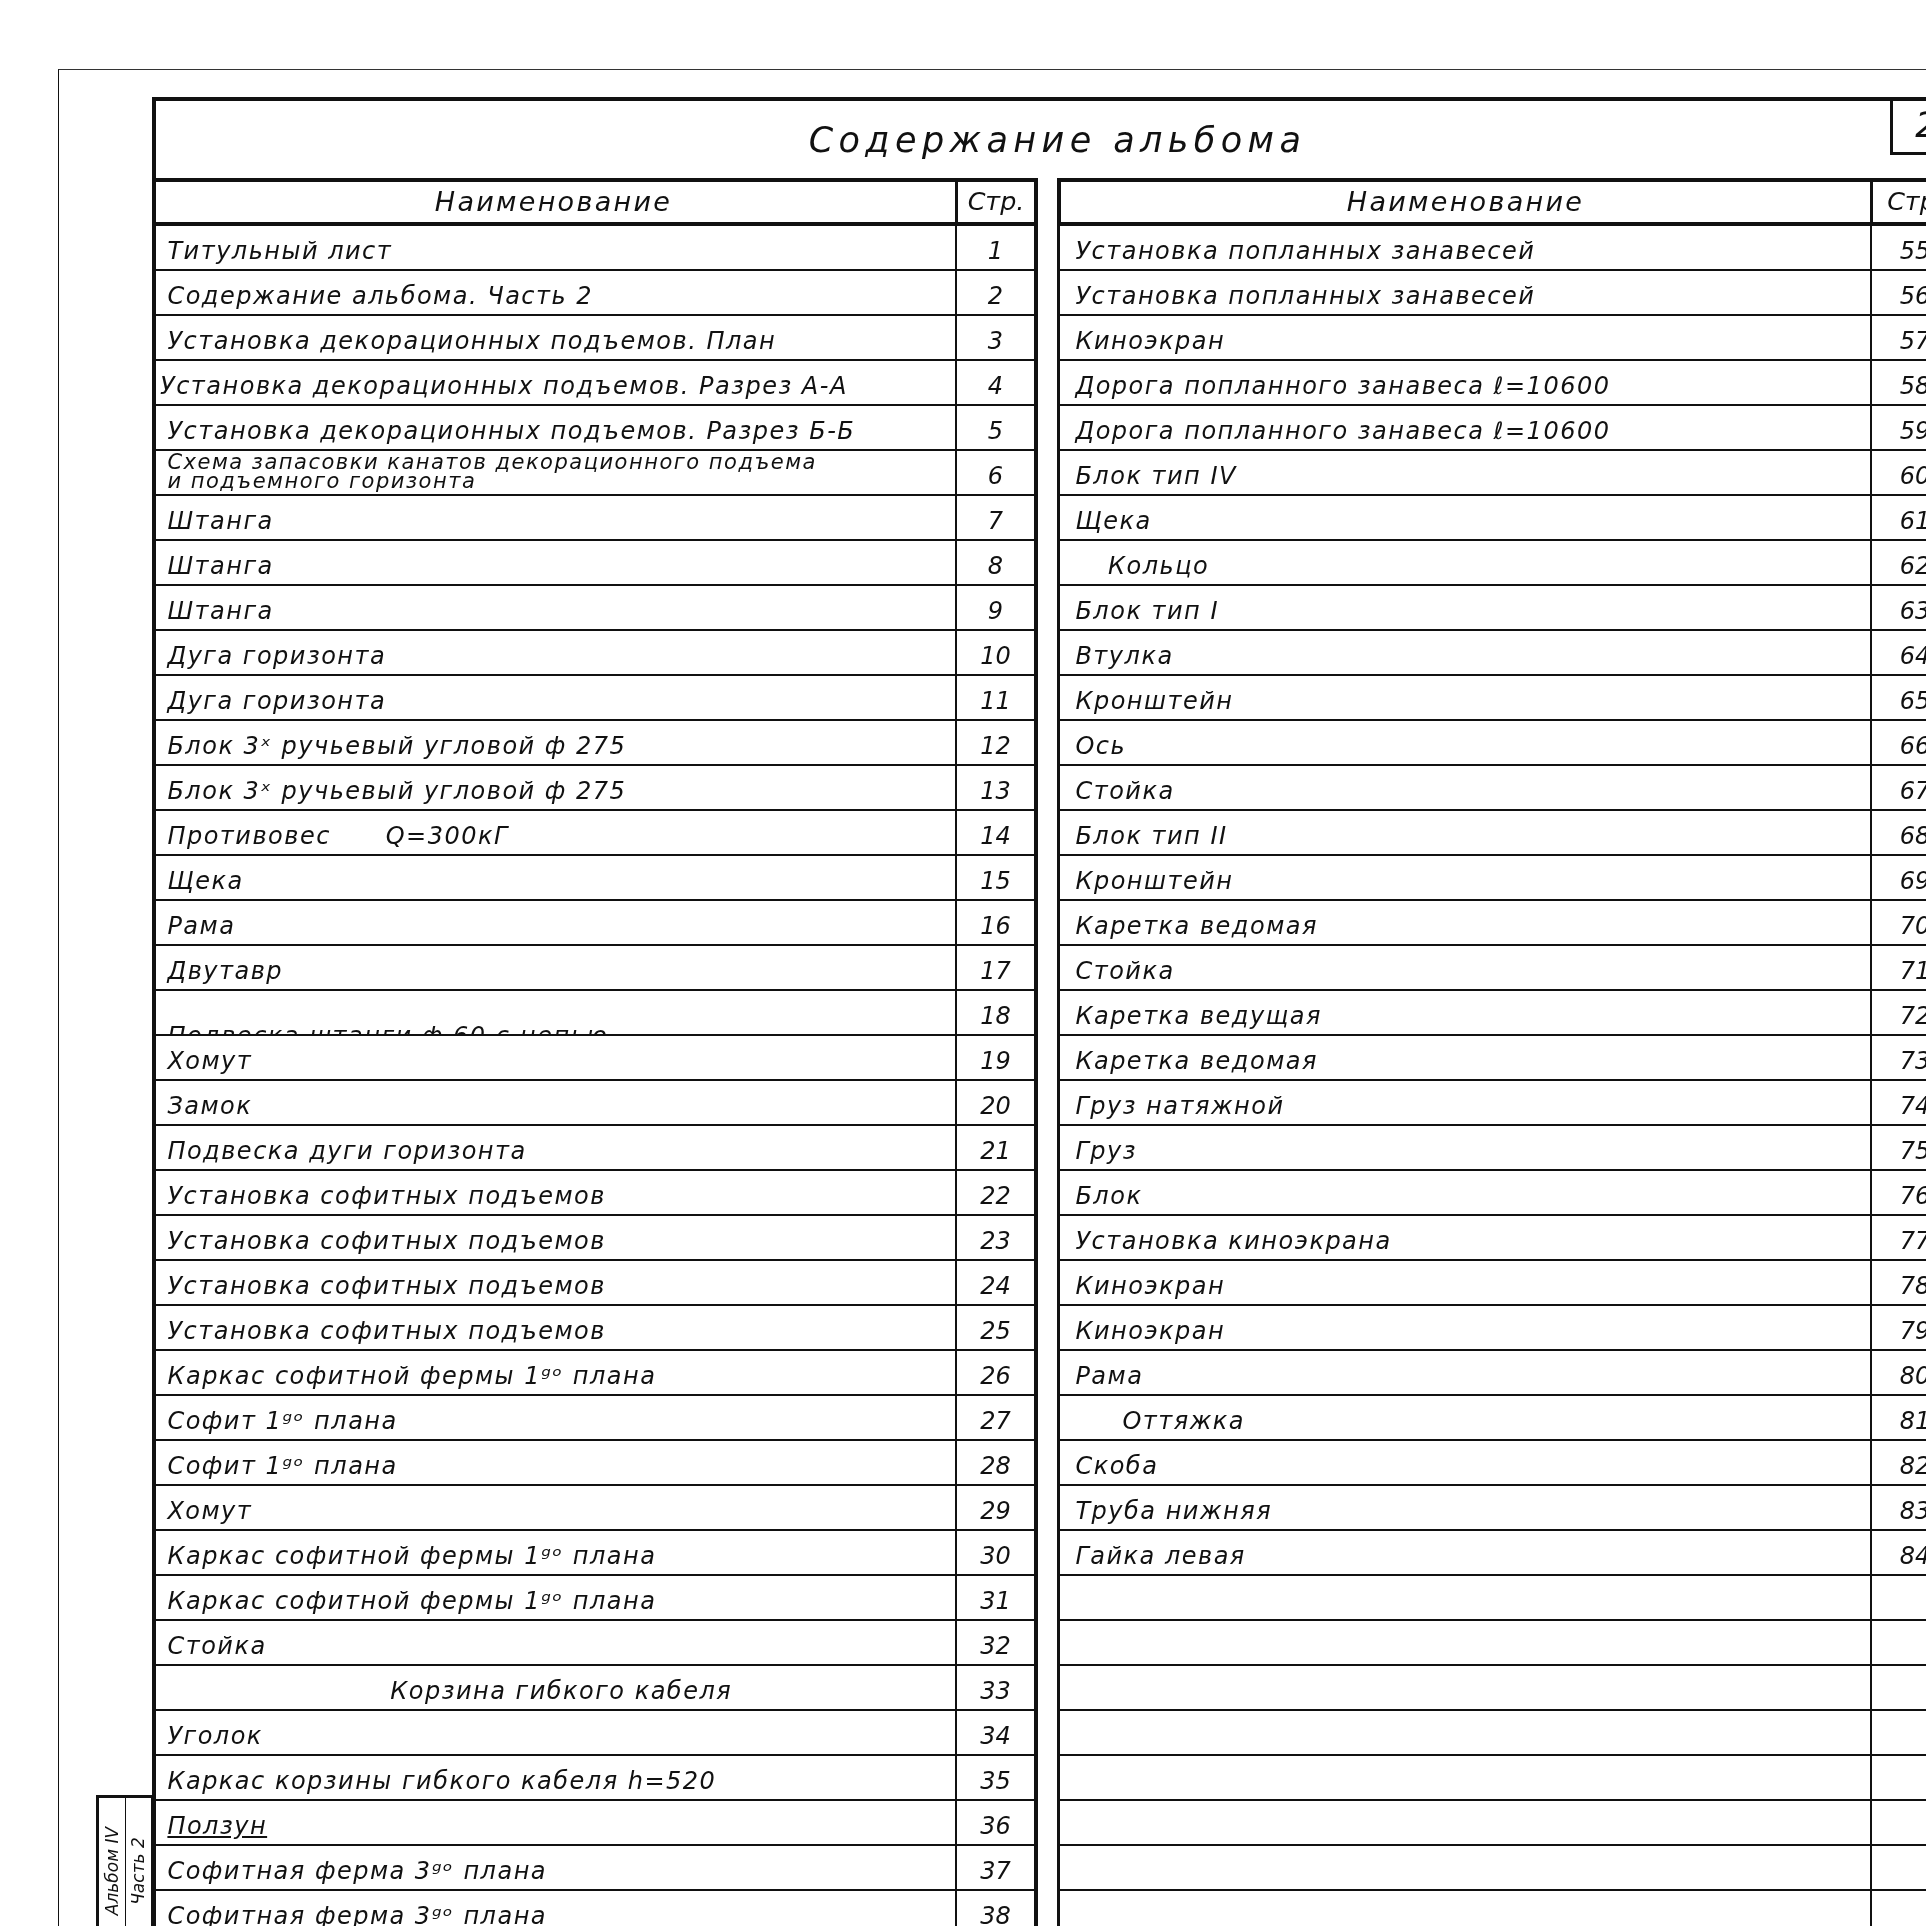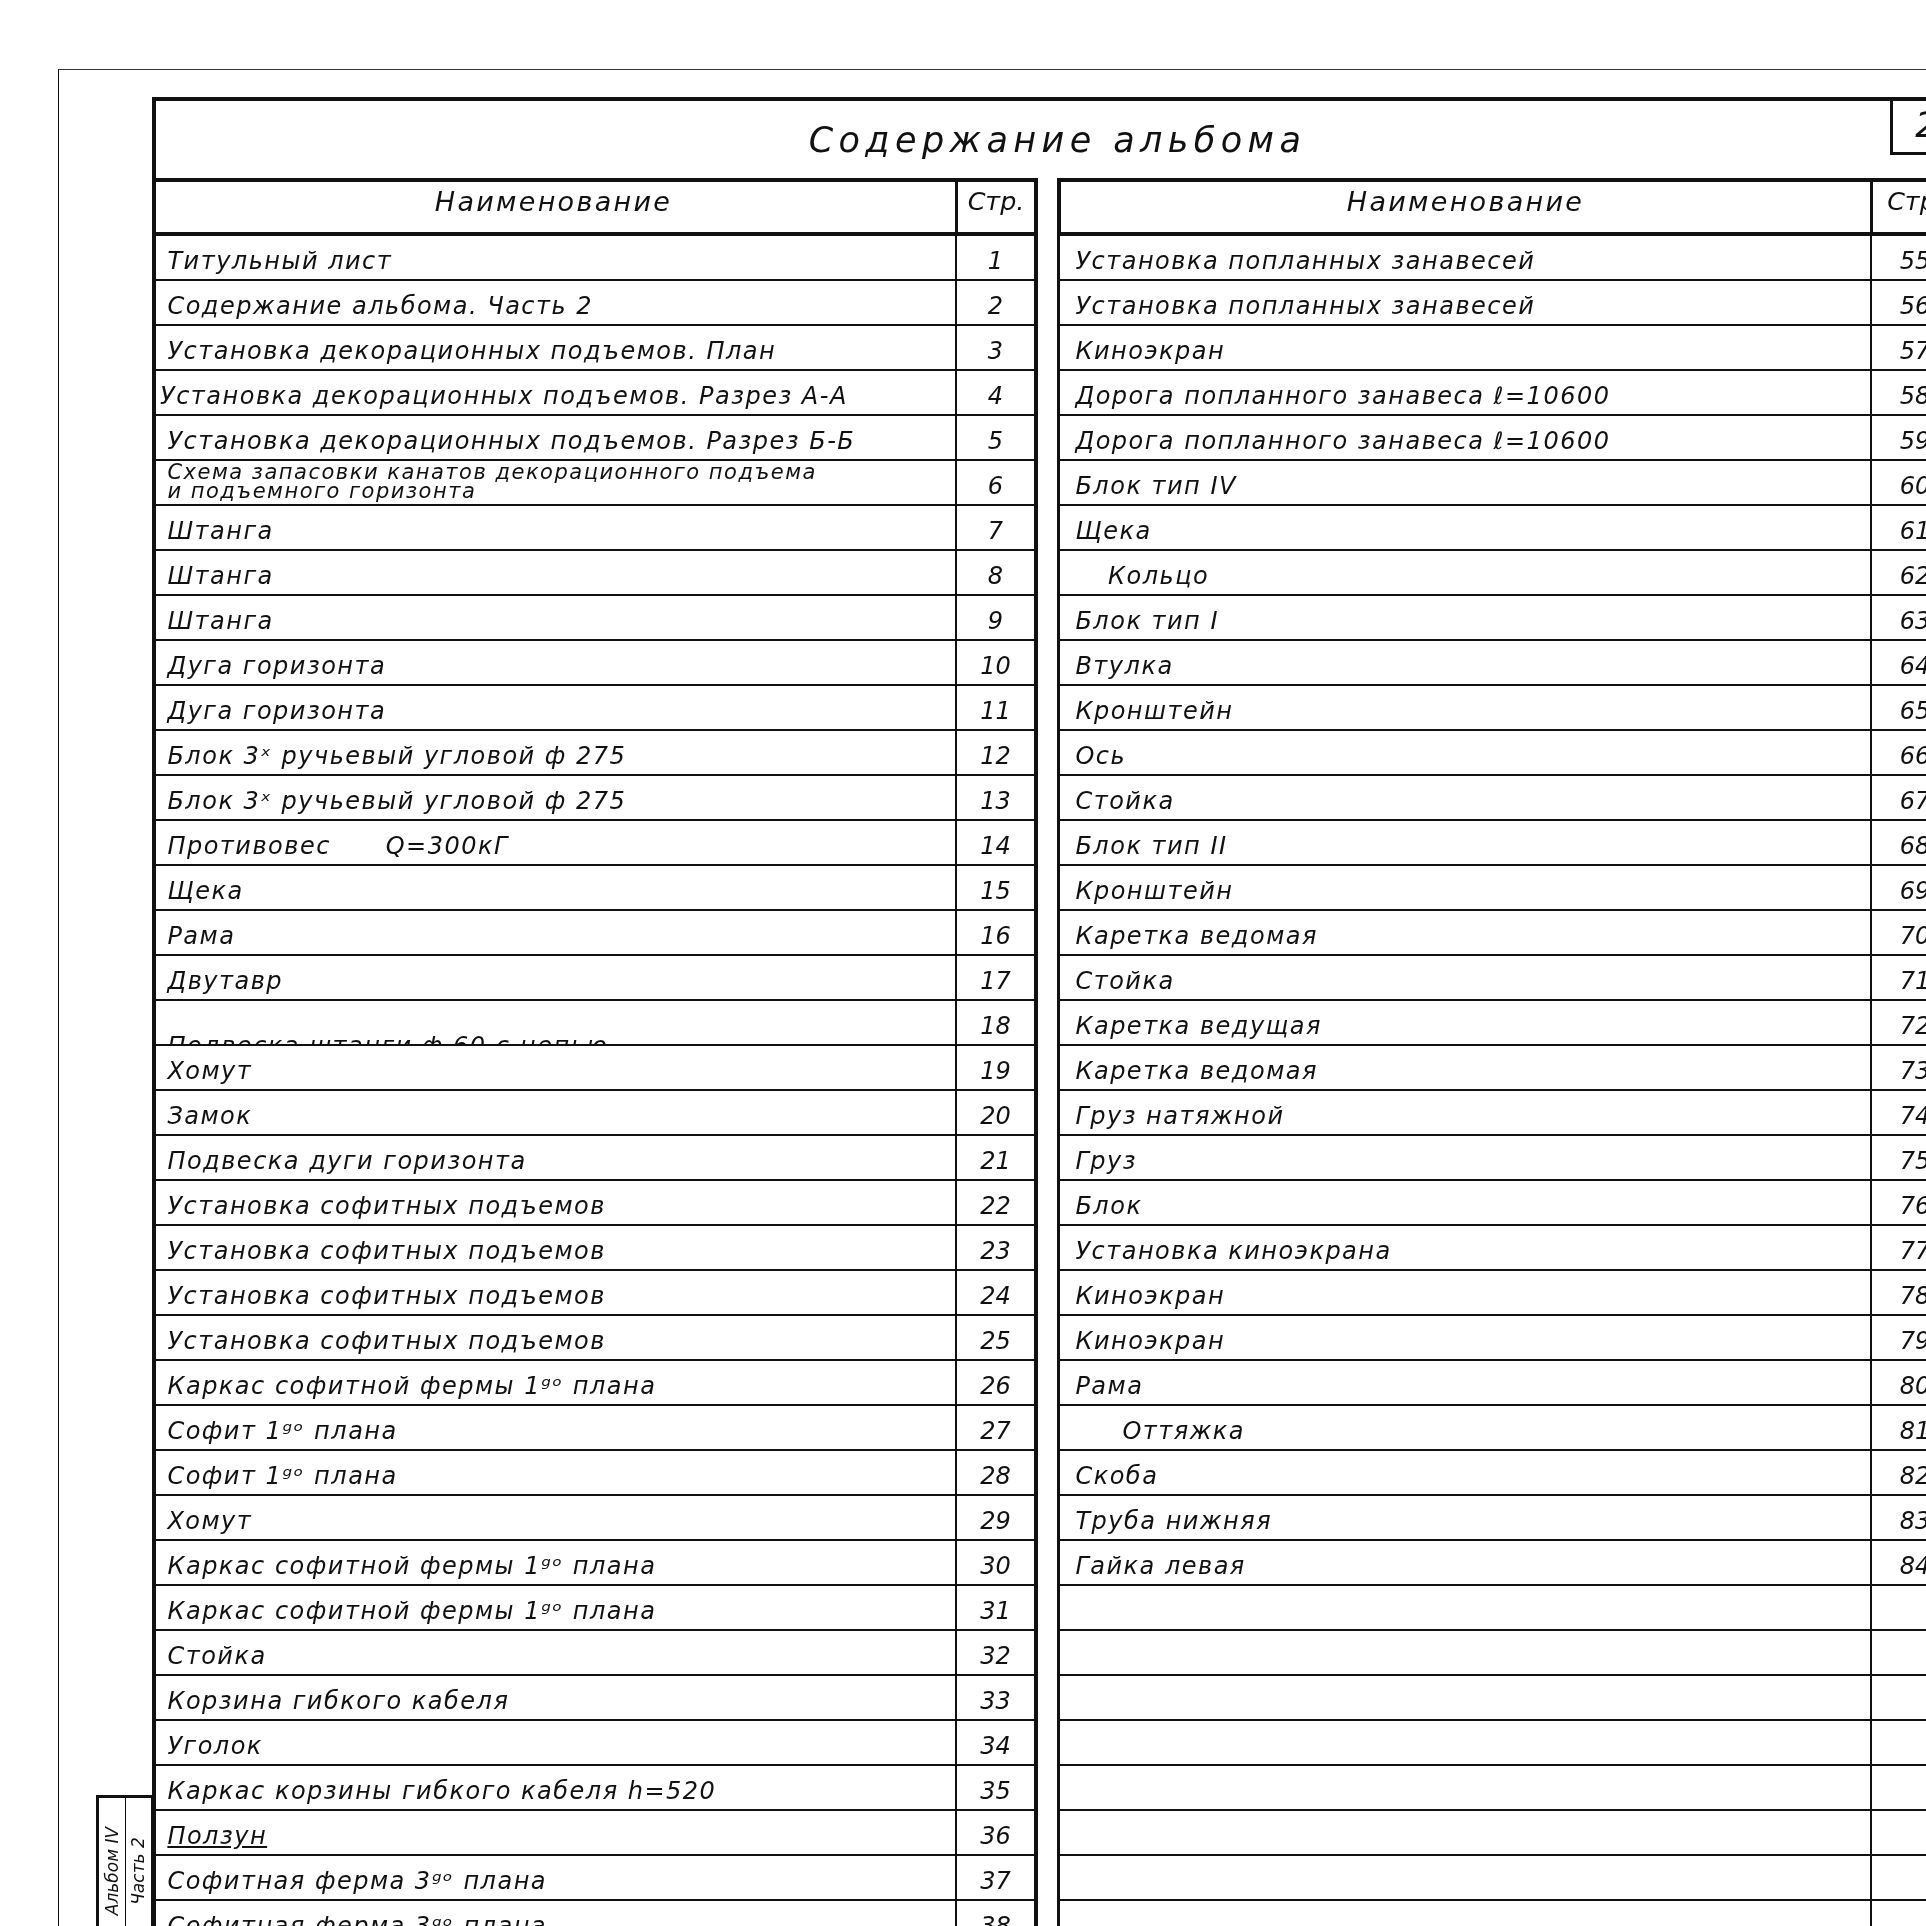--- a/index.html
+++ b/index.html
@@ -8,21 +8,21 @@
   .abs { position:absolute; }
   .frame-outer { left:58px; top:69px; width:1911px; height:2693px; border-left:1.9px solid #111; border-top:1.2px solid #333; }
   .frame-main { left:152px; top:97px; width:1811px; height:2631px; border:4.6px solid #111; box-sizing:border-box; }
   .title { left:152px; top:102px; width:1811px; height:77px; text-align:center; font-style:italic;
            font-size:35px; line-height:77px; letter-spacing:5.4px; }
   .pagebox { left:1890px; top:97px; width:73px; height:58px; border:3.9px solid #111; box-sizing:border-box;
              text-align:center; font-style:italic; font-size:35px; line-height:50px; }
   .table { position:absolute; top:178px; }
   .tbl-left { left:152px; width:886px; }
   .tbl-right { left:1057px; width:905px; }
-  .hdr { display:flex; height:58px; border-top:4.6px solid #111; border-bottom:4.6px solid #111; box-sizing:border-box; }
+  .hdr { display:flex; height:48px; border-top:4.6px solid #111; border-bottom:4.6px solid #111; box-sizing:border-box; }
   .hdr .c-name, .row .c-name { flex:1; }
   .hdr .c-name { text-align:center; font-style:italic; font-size:27px; line-height:39px; letter-spacing:2.3px; }
   .hdr .c-page { width:83px; border-left:3.9px solid #111; border-right:4.6px solid #111; box-sizing:border-box;
                  text-align:center; font-style:italic; font-size:25.4px; line-height:39px; }
   .tbl-right .hdr .c-page { width:92px; }
   .tbl-right .hdr { border-left:4.6px solid #111; }
   .row { display:flex; height:45px; border-bottom:2.3px solid #111; box-sizing:border-box; }
   .tbl-right .row { border-left:3.9px solid #111; }
   .row .c-name { font-style:italic; font-size:24px; line-height:50px; padding-left:15.4px; white-space:nowrap;
                  overflow:hidden; letter-spacing:1.5px; }
@@ -176,21 +176,21 @@
       </div>
       <div class="row">
         <div class="c-name" style="white-space: pre;">Каркас софитной фермы 1ᵍᵒ плана</div>
         <div class="c-page">31</div>
       </div>
       <div class="row">
         <div class="c-name" style="white-space: pre;">Стойка</div>
         <div class="c-page">32</div>
       </div>
       <div class="row">
-        <div class="c-name" style="white-space: pre;">Корзина гибкого кабеля</div>
+        <div class="c-name" style="white-space: pre; text-align: center;">Корзина гибкого кабеля</div>
         <div class="c-page">33</div>
       </div>
       <div class="row">
         <div class="c-name" style="white-space: pre;">Уголок</div>
         <div class="c-page">34</div>
       </div>
       <div class="row">
         <div class="c-name" style="white-space: pre;">Каркас корзины гибкого кабеля h=520</div>
         <div class="c-page">35</div>
       </div>

